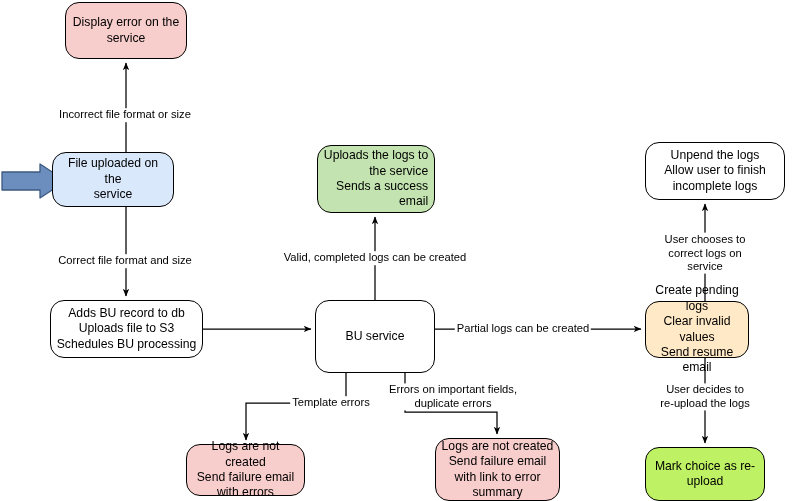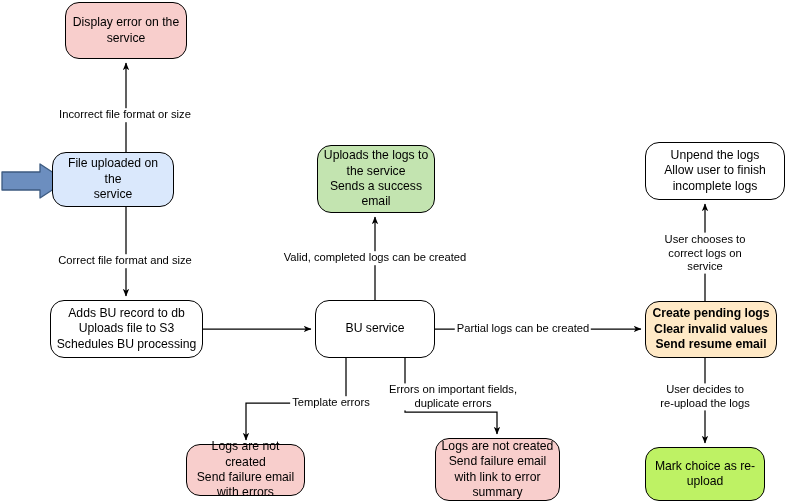--- a/index.html
+++ b/index.html
@@ -97,38 +97,38 @@
     <span>File uploaded on the
 service</span>
   </div>
 
   <div class="node" style="left:50px; top:300px; width:153px; height:58px; background:#ffffff;">
     <span>Adds BU record to db
 Uploads file to S3
 Schedules BU processing</span>
   </div>
 
-  <div class="node" style="left:317px; top:145px; width:118px; height:68px; background:#c3e4b0;">
+  <div class="node" style="left:317px; top:145px; width:118px; height:68px; background:#c3e4b0;text-align:right;">
     <span>Uploads the logs to
 the service
 Sends a success
 email</span>
   </div>
 
-  <div class="node" style="left:315px; top:300px; width:120px; height:58px; background:#ffffff;">
+  <div class="node" style="left:315px; top:300px; width:120px; height:73px; background:#ffffff;">
     <span>BU service</span>
   </div>
 
   <div class="node" style="left:645px; top:142px; width:140px; height:58px; background:#ffffff;">
     <span>Unpend the logs
 Allow user to finish
 incomplete logs</span>
   </div>
 
-  <div class="node" style="left:645px; top:301px; width:132px; height:57px; background:#ffe9c6;font-weight:bold;">
+  <div class="node" style="left:645px; top:301px; width:104px; height:57px; background:#ffe9c6;">
     <span>Create pending logs
 Clear invalid values
 Send resume email</span>
   </div>
 
   <div class="node" style="left:186px; top:444px; width:119px; height:52px; background:#f8cecc;">
     <span>Logs are not created
 Send failure email
 with errors</span>
   </div>

